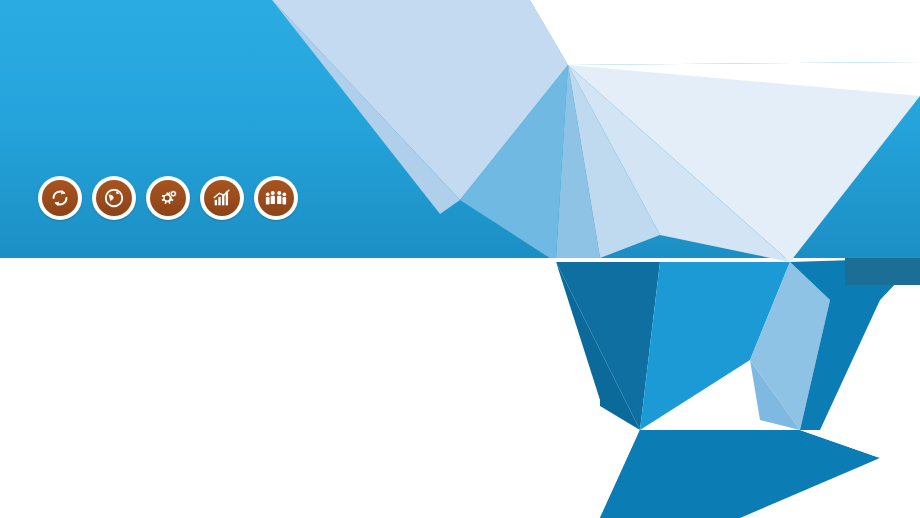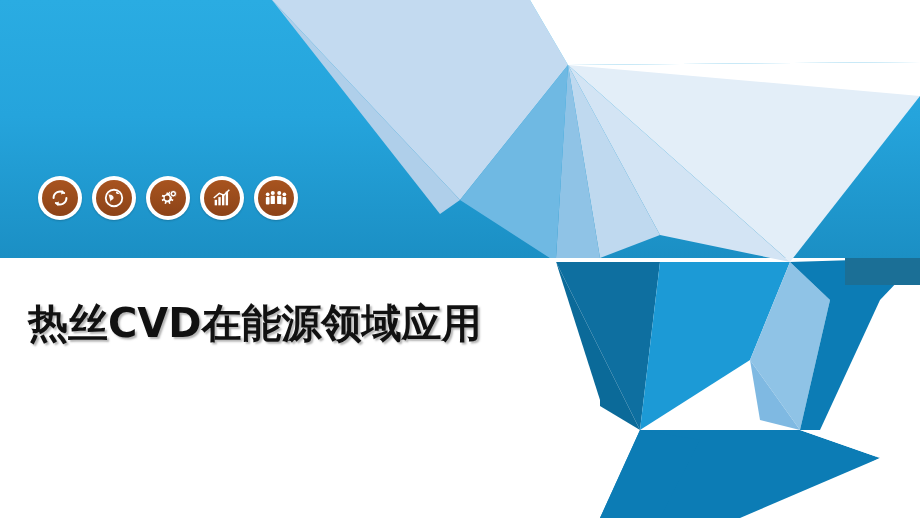--- a/index.html
+++ b/index.html
@@ -177,15 +177,14 @@
           <circle cx="16.5" cy="6.5" r="2.2"></circle>
             <rect x="14.2" y="9.6" width="4.6" height="9" rx="1"></rect>
           <circle cx="22" cy="8" r="2"></circle>
             <rect x="20" y="11" width="4" height="8" rx="1"></rect>
         </svg>
       </div>
     </div>
 
   </div>
 
-  <div id="title">热丝CVD在能源领域应用</div>
 
 </div>
 
 </body></html>

